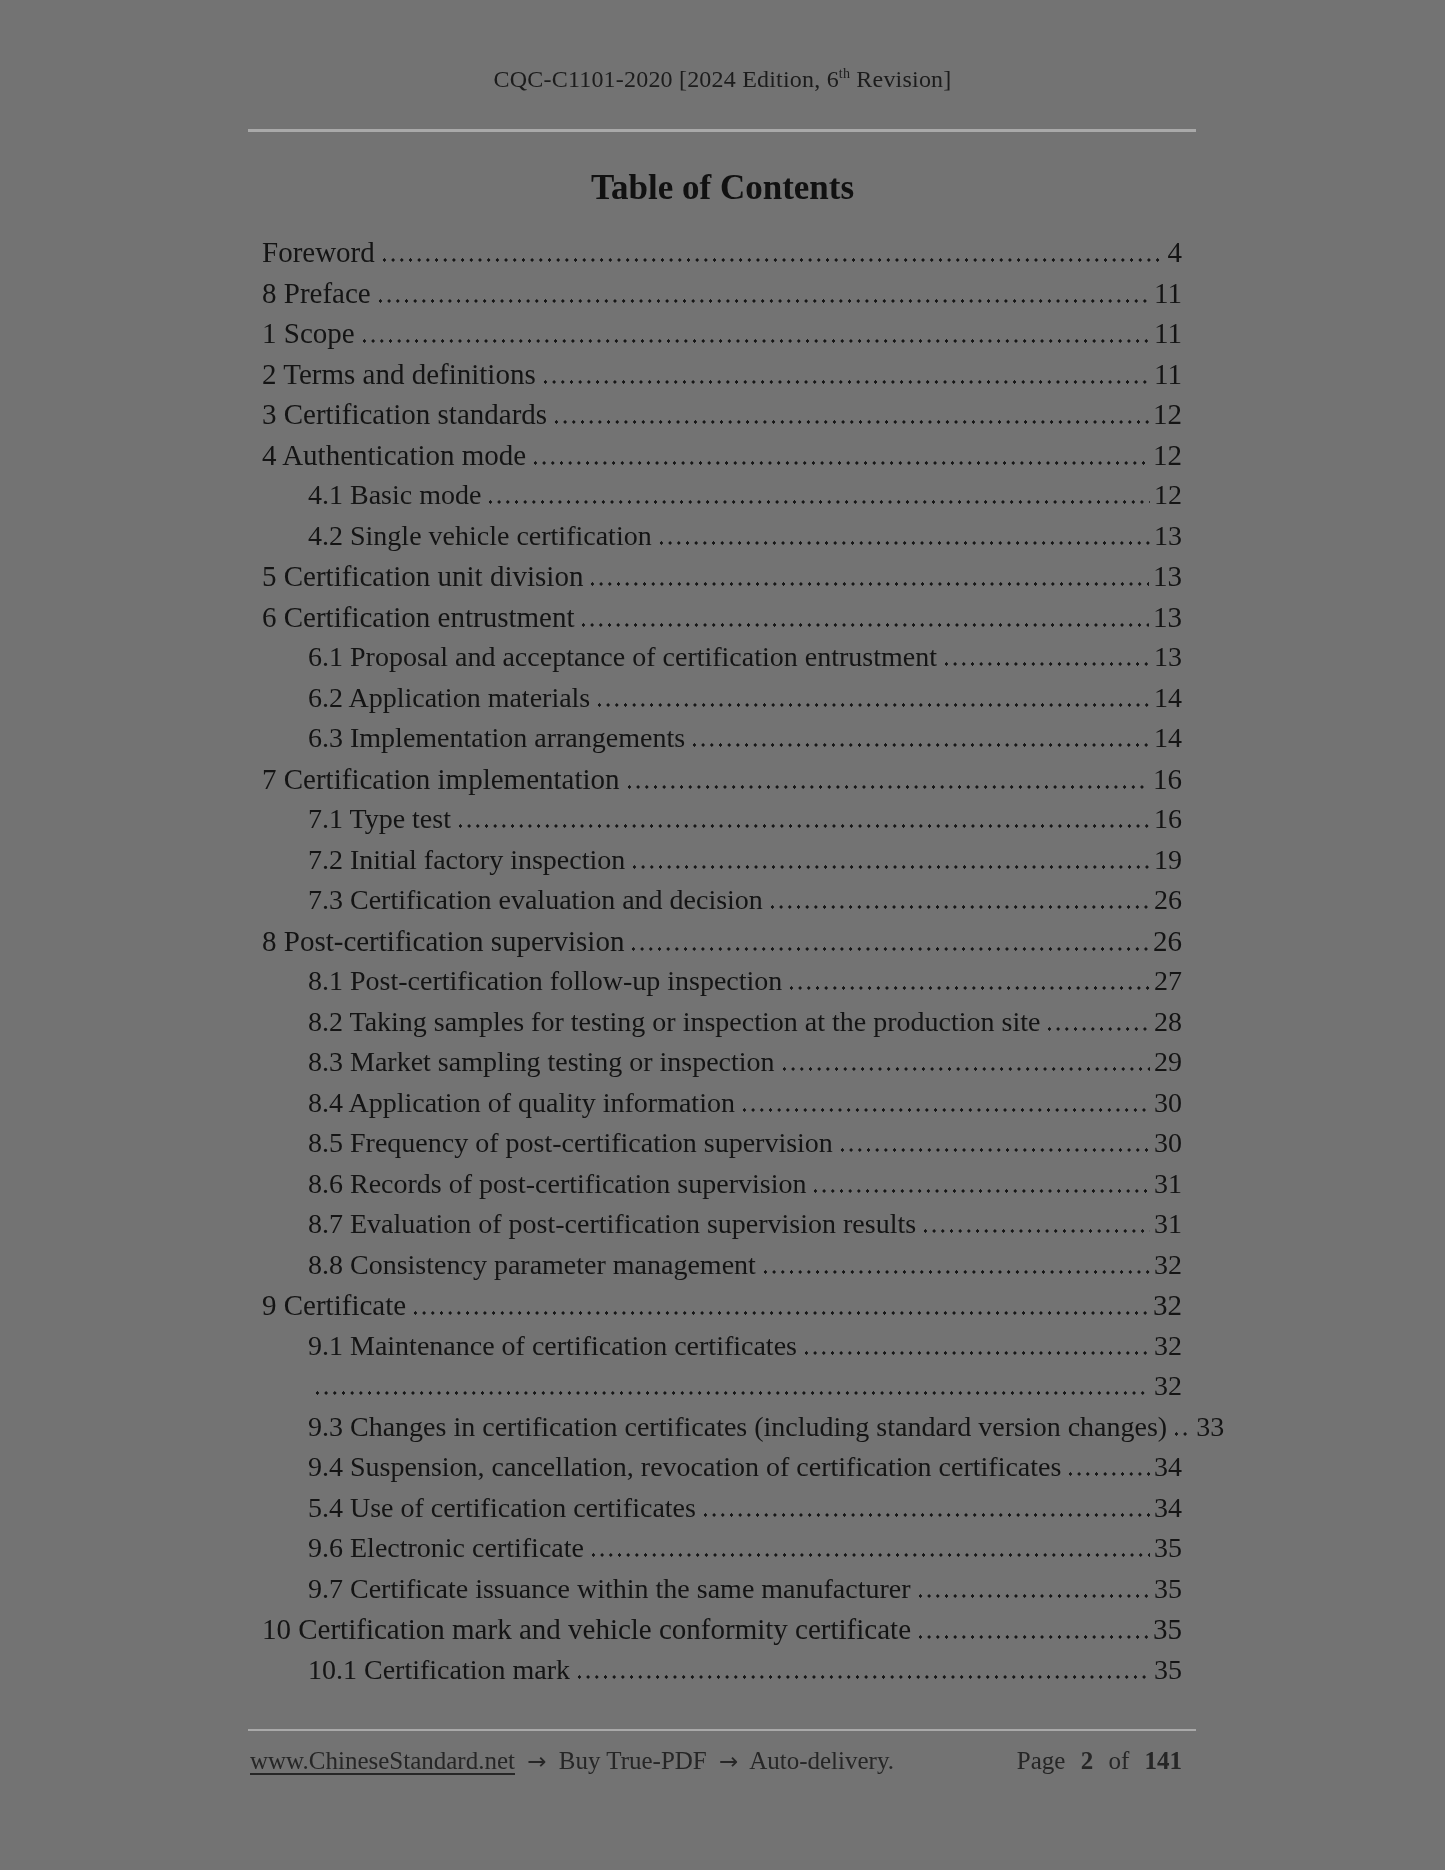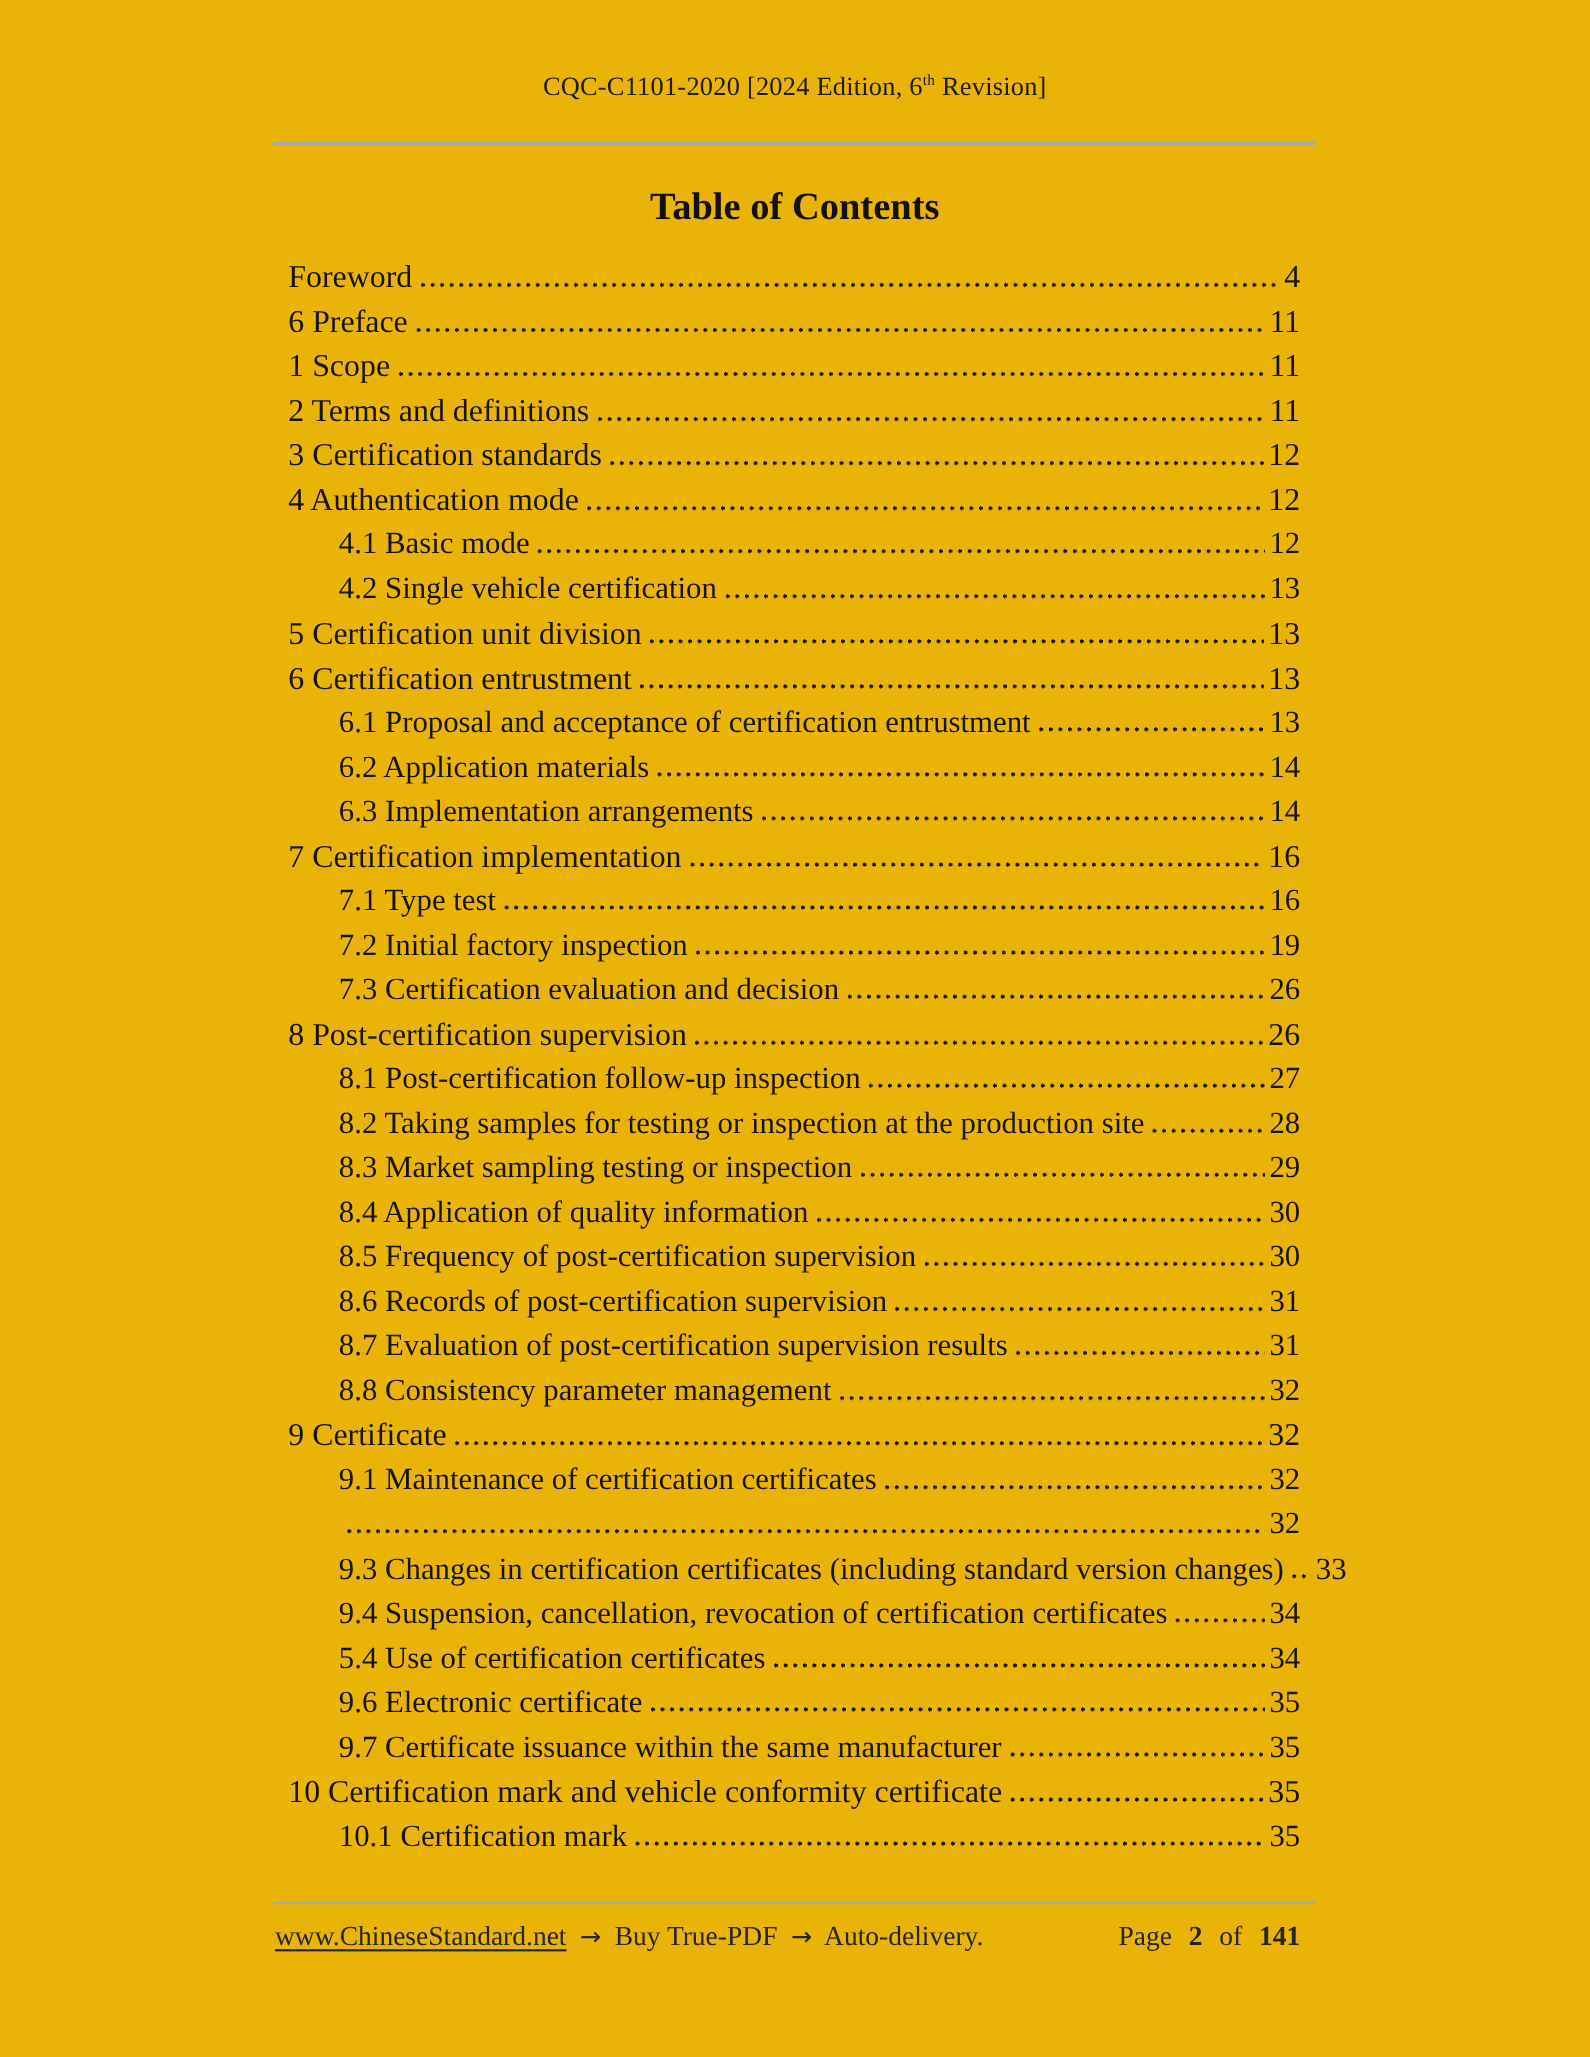--- a/index.html
+++ b/index.html
@@ -1,19 +1,19 @@
 <!DOCTYPE html>
 <html><head>
 <meta charset="utf-8">
 <style>
   html,body{margin:0;padding:0;background:#ffffff;}
   .page{
     position:relative;
     width:1445px;height:1870px;
-    background:#eab308;
+    background:#737373;
     font-family:"Liberation Serif","DejaVu Serif",serif;
     color:#141414;
     overflow:hidden;
   }
   
   .doc-header{
     position:absolute;top:66px;left:0;width:100%;
     text-align:center;font-size:24px;color:#1c1c1c;
     letter-spacing:0.2px;
   }
@@ -77,21 +77,21 @@
 
   <h1 class="doc-title">Table of Contents</h1>
 
   <div class="toc" id="toc">
       <div class="toc-row">
         <span class="toc-label">Foreword</span>
         <span class="dots"></span>
         <span class="pg">4</span>
       </div>
       <div class="toc-row">
-        <span class="toc-label">6 Preface</span>
+        <span class="toc-label">8 Preface</span>
         <span class="dots"></span>
         <span class="pg">11</span>
       </div>
       <div class="toc-row">
         <span class="toc-label">1 Scope</span>
         <span class="dots"></span>
         <span class="pg">11</span>
       </div>
       <div class="toc-row">
         <span class="toc-label">2 Terms and definitions</span>

